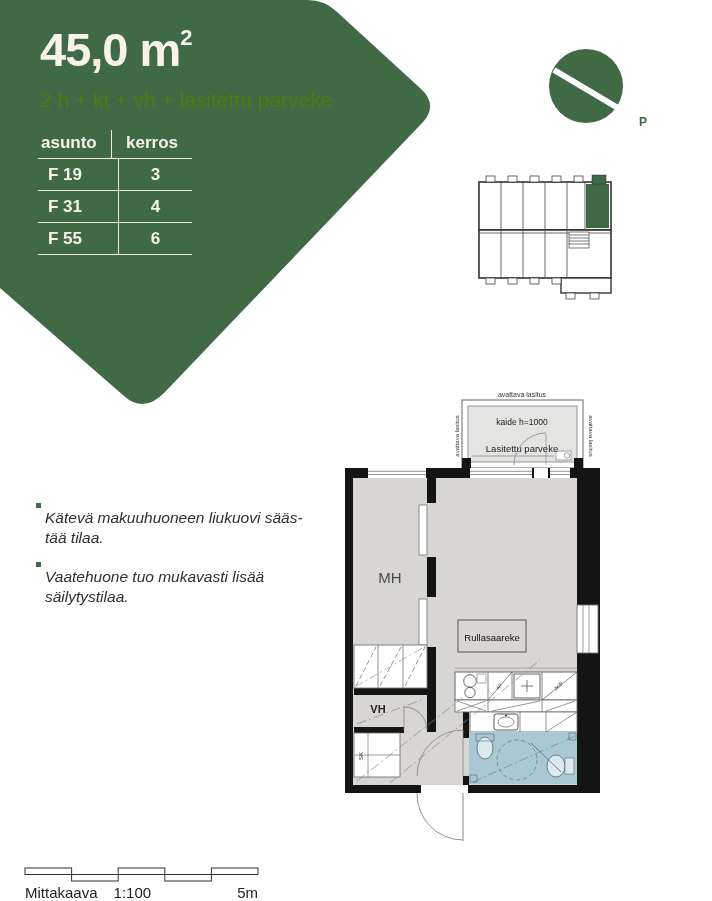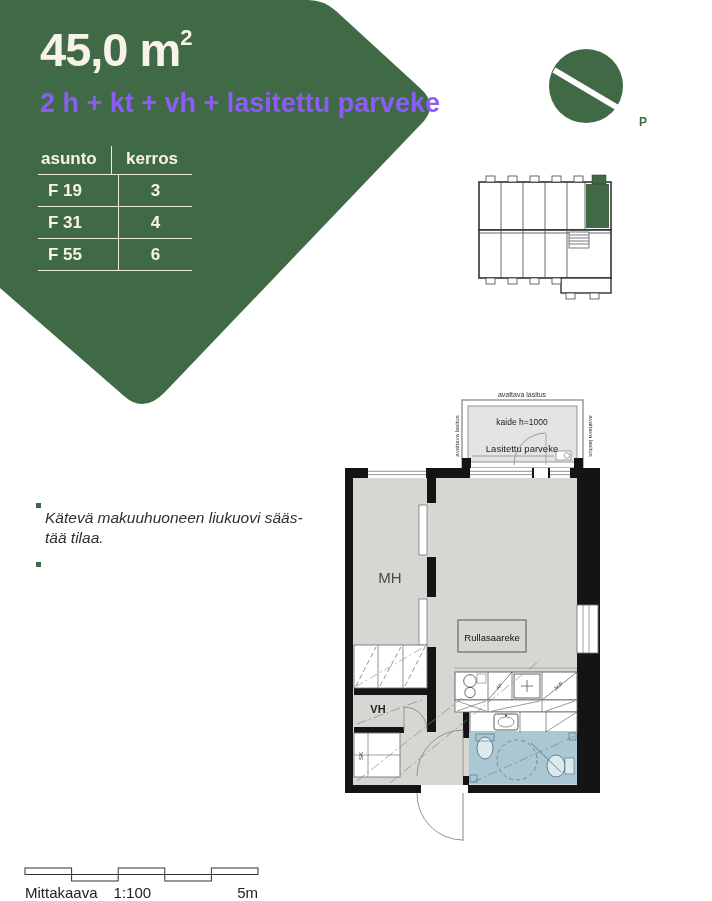--- a/index.html
+++ b/index.html
@@ -9,24 +9,24 @@
   }
   .abs{position:absolute;}
   
   #green-shape{left:0;top:0;width:460px;height:430px;}
   .area-title{
     left:40px;top:22px;color:#f7f3e8;font-size:47px;font-weight:bold;
     letter-spacing:-1px;z-index:3;
   }
   .area-title sup{font-size:22px;position:relative;top:-4px;vertical-align:super;font-weight:bold;}
   .room-comp{
-    left:40px;top:88px;color:#8b5cf6;font-size:27px;font-weight:bold;z-index:3;
+    left:40px;top:88px;color:#4d7c0f;font-size:21px;font-weight:normal;z-index:3;
   }
   
-  .units{left:38px;top:146px;width:154px;color:#f7f3e8;font-weight:bold;font-size:17px;z-index:3;}
+  .units{left:38px;top:130px;width:154px;color:#f7f3e8;font-weight:bold;font-size:17px;z-index:3;}
   .trow{display:flex;height:31px;line-height:31px;border-bottom:1.6px solid rgba(247,243,232,.95);}
   .trow.thead{height:28px;line-height:25px;}
   .c1{width:70px;padding-left:3px;}
   .trow:not(.thead) .c1{padding-left:10px;}
   .c2{flex:1;text-align:center;border-left:1.6px solid rgba(247,243,232,.95);}
   
   #compass{left:540px;top:44px;width:112px;height:84px;}
   
   #overview{left:470px;top:160px;width:160px;height:140px;}
   
@@ -126,20 +126,24 @@
 <div class="abs notes">
   <div class="note">
     <div class="note-bar"></div>
     <div class="note-text">
       <div>Kätevä makuuhuoneen liukuovi sääs-</div>
       <div>tää tilaa.</div>
     </div>
   </div>
   <div class="note">
     <div class="note-bar"></div>
+    <div class="note-text">
+      <div>Vaatehuone tuo mukavasti lisää</div>
+      <div>säilytystilaa.</div>
+    </div>
   </div>
 </div>
 
 <svg id="plan" class="abs" viewBox="330 390 290 470">
 
   <g>
     <rect x="462" y="400" width="121" height="68" fill="#ffffff" stroke="#8a8a8a" stroke-width="1.3"></rect>
     <rect x="468" y="406" width="109" height="56" fill="#e4e4e2" stroke="#8a8a8a" stroke-width="0.9"></rect>
     <line x1="472" y1="456" x2="554" y2="456" stroke="#8a8a8a" stroke-width="0.8"></line>
     <rect x="556" y="451" width="15" height="9" fill="#ffffff" stroke="#8a8a8a" stroke-width="0.8"></rect>

